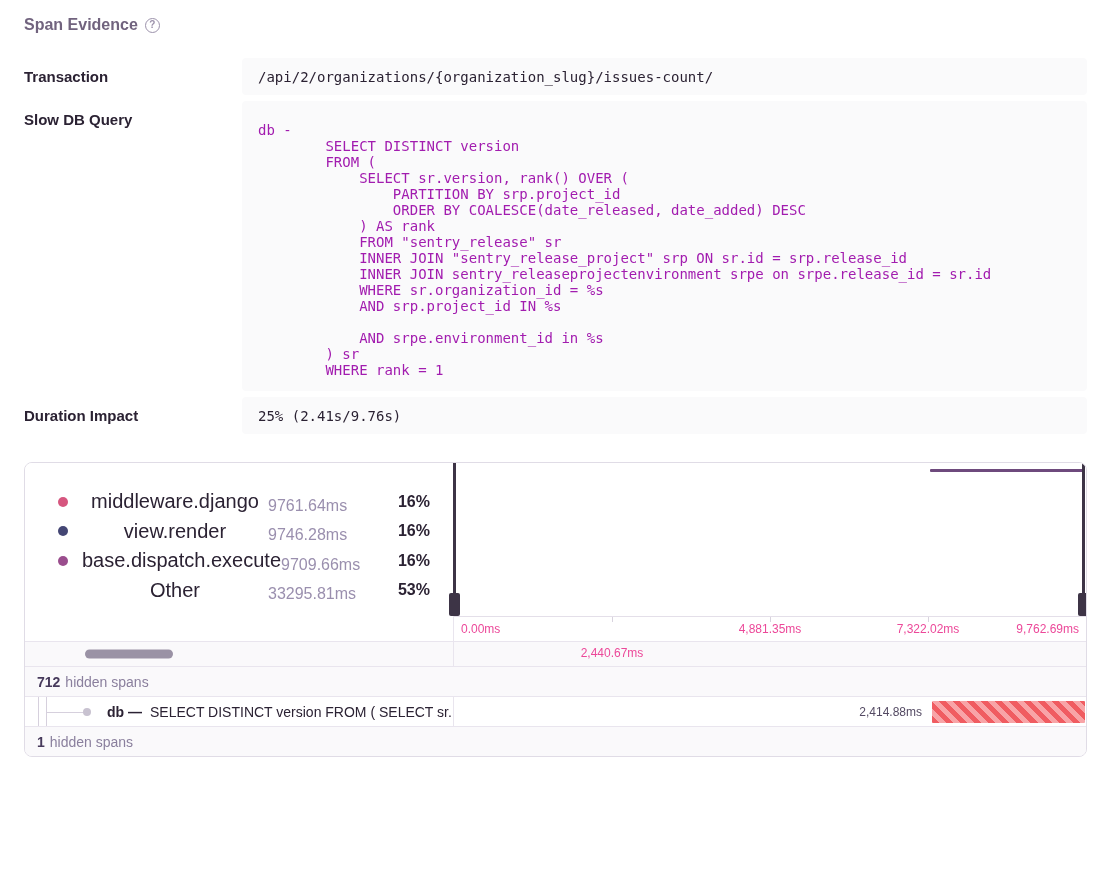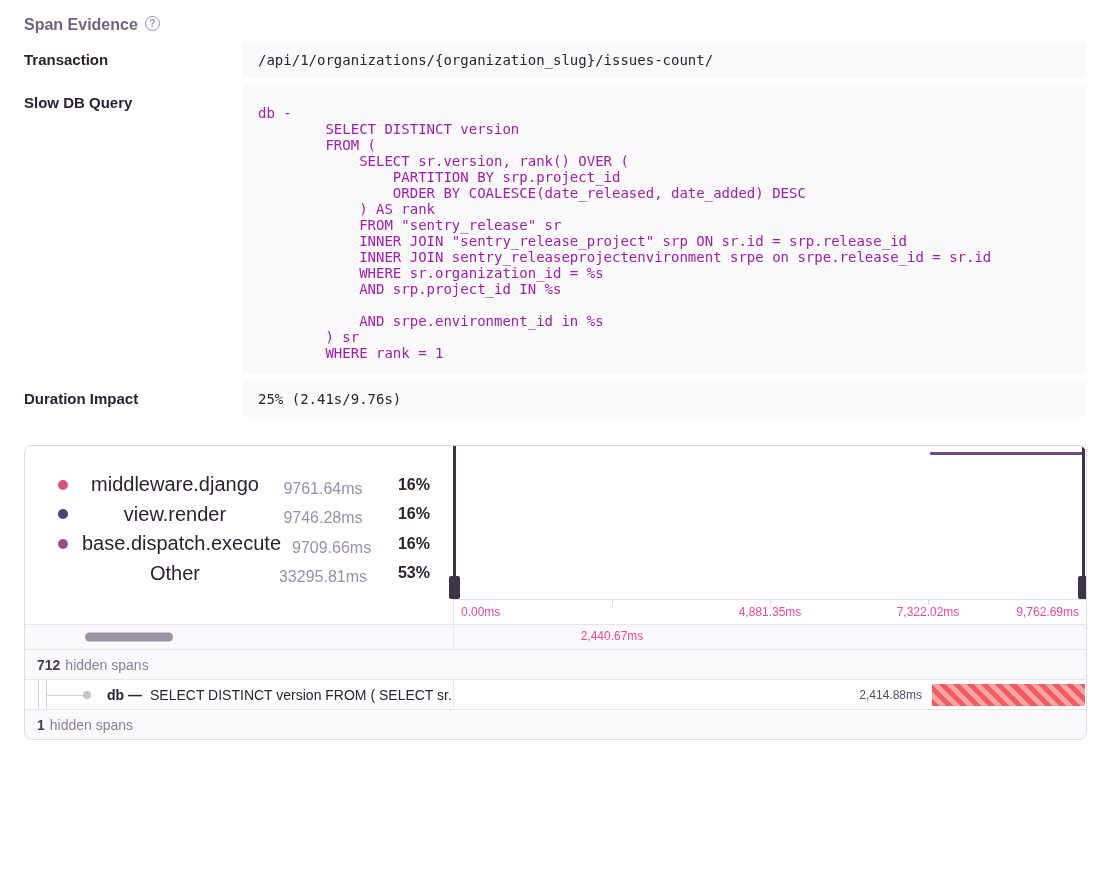--- a/index.html
+++ b/index.html
@@ -8,23 +8,23 @@
     width:1111px; height:877px;
     font-family:"Liberation Sans", sans-serif;
     color:#2b2233;
     position:relative;
     overflow:hidden;
   }
   .page { padding:16px 24px 0 24px; }
 
   
   .section-title {
-    display:flex; gap:7px;
+    display:flex; align-items:center; gap:7px;
     font-size:16px; font-weight:700; color:#71637e;
-    margin-bottom:7px;
+    margin-bottom:24px;
   }
   .help-icon {
     width:15px; height:15px; border:1px solid #9c92ab; border-radius:50%;
     display:inline-flex; align-items:center; justify-content:center;
     font-size:10px; font-weight:700; color:#9c92ab; line-height:1;
   }
 
   
   .kv-row { display:flex; align-items:flex-start; margin-bottom:6px; }
   .kv-label {
@@ -56,21 +56,21 @@
   }
 
   
   .legend { padding:24px 24px 0 33px; background:#fff; }
   .legend-row { display:flex; align-items:center; height:29.5px; }
   .legend-dot {
     width:10px; height:10px; border-radius:50%;
     margin-right:14px; flex:0 0 10px; background:transparent;
   }
   .legend-name { flex:1; font-size:20px; color:#2b2233;text-align:center; }
-  .legend-duration { width:110px; text-align:center; font-size:16px; color:#9a8fae;margin-top:8px; }
+  .legend-duration { width:110px; text-align:left; font-size:16px; color:#9a8fae;margin-top:8px; }
   .legend-pct { width:52px; text-align:right; font-size:16px; font-weight:600; color:#2b2233; }
 
   
   .minimap { position:relative; background:#fff; }
   .mm-span-line {
     position:absolute; top:6px; left:476px; right:2px; height:3px;
     background:#6e4a7d; border-radius:1px;
   }
   .grabber-line { position:absolute; top:0; bottom:0; width:3px; background:#3d3446; }
   .grabber-line.left  { left:-1px; }
@@ -152,21 +152,21 @@
 
 <div class="page">
 
   <div class="section-title">
     <span>Span Evidence</span>
     <span class="help-icon">?</span>
   </div>
 
   <div class="kv-row tx">
     <div class="kv-label">Transaction</div>
-    <div class="kv-value single">/api/1/organizations/{organization_slug}/issues-count/</div>
+    <div class="kv-value single">/api/2/organizations/{organization_slug}/issues-count/</div>
   </div>
 
   <div class="kv-row">
     <div class="kv-label">Slow DB Query</div>
     <div class="kv-value multi">
         <pre>db - 
         SELECT DISTINCT version
         FROM (
             SELECT sr.version, rank() OVER (
                 PARTITION BY srp.project_id

